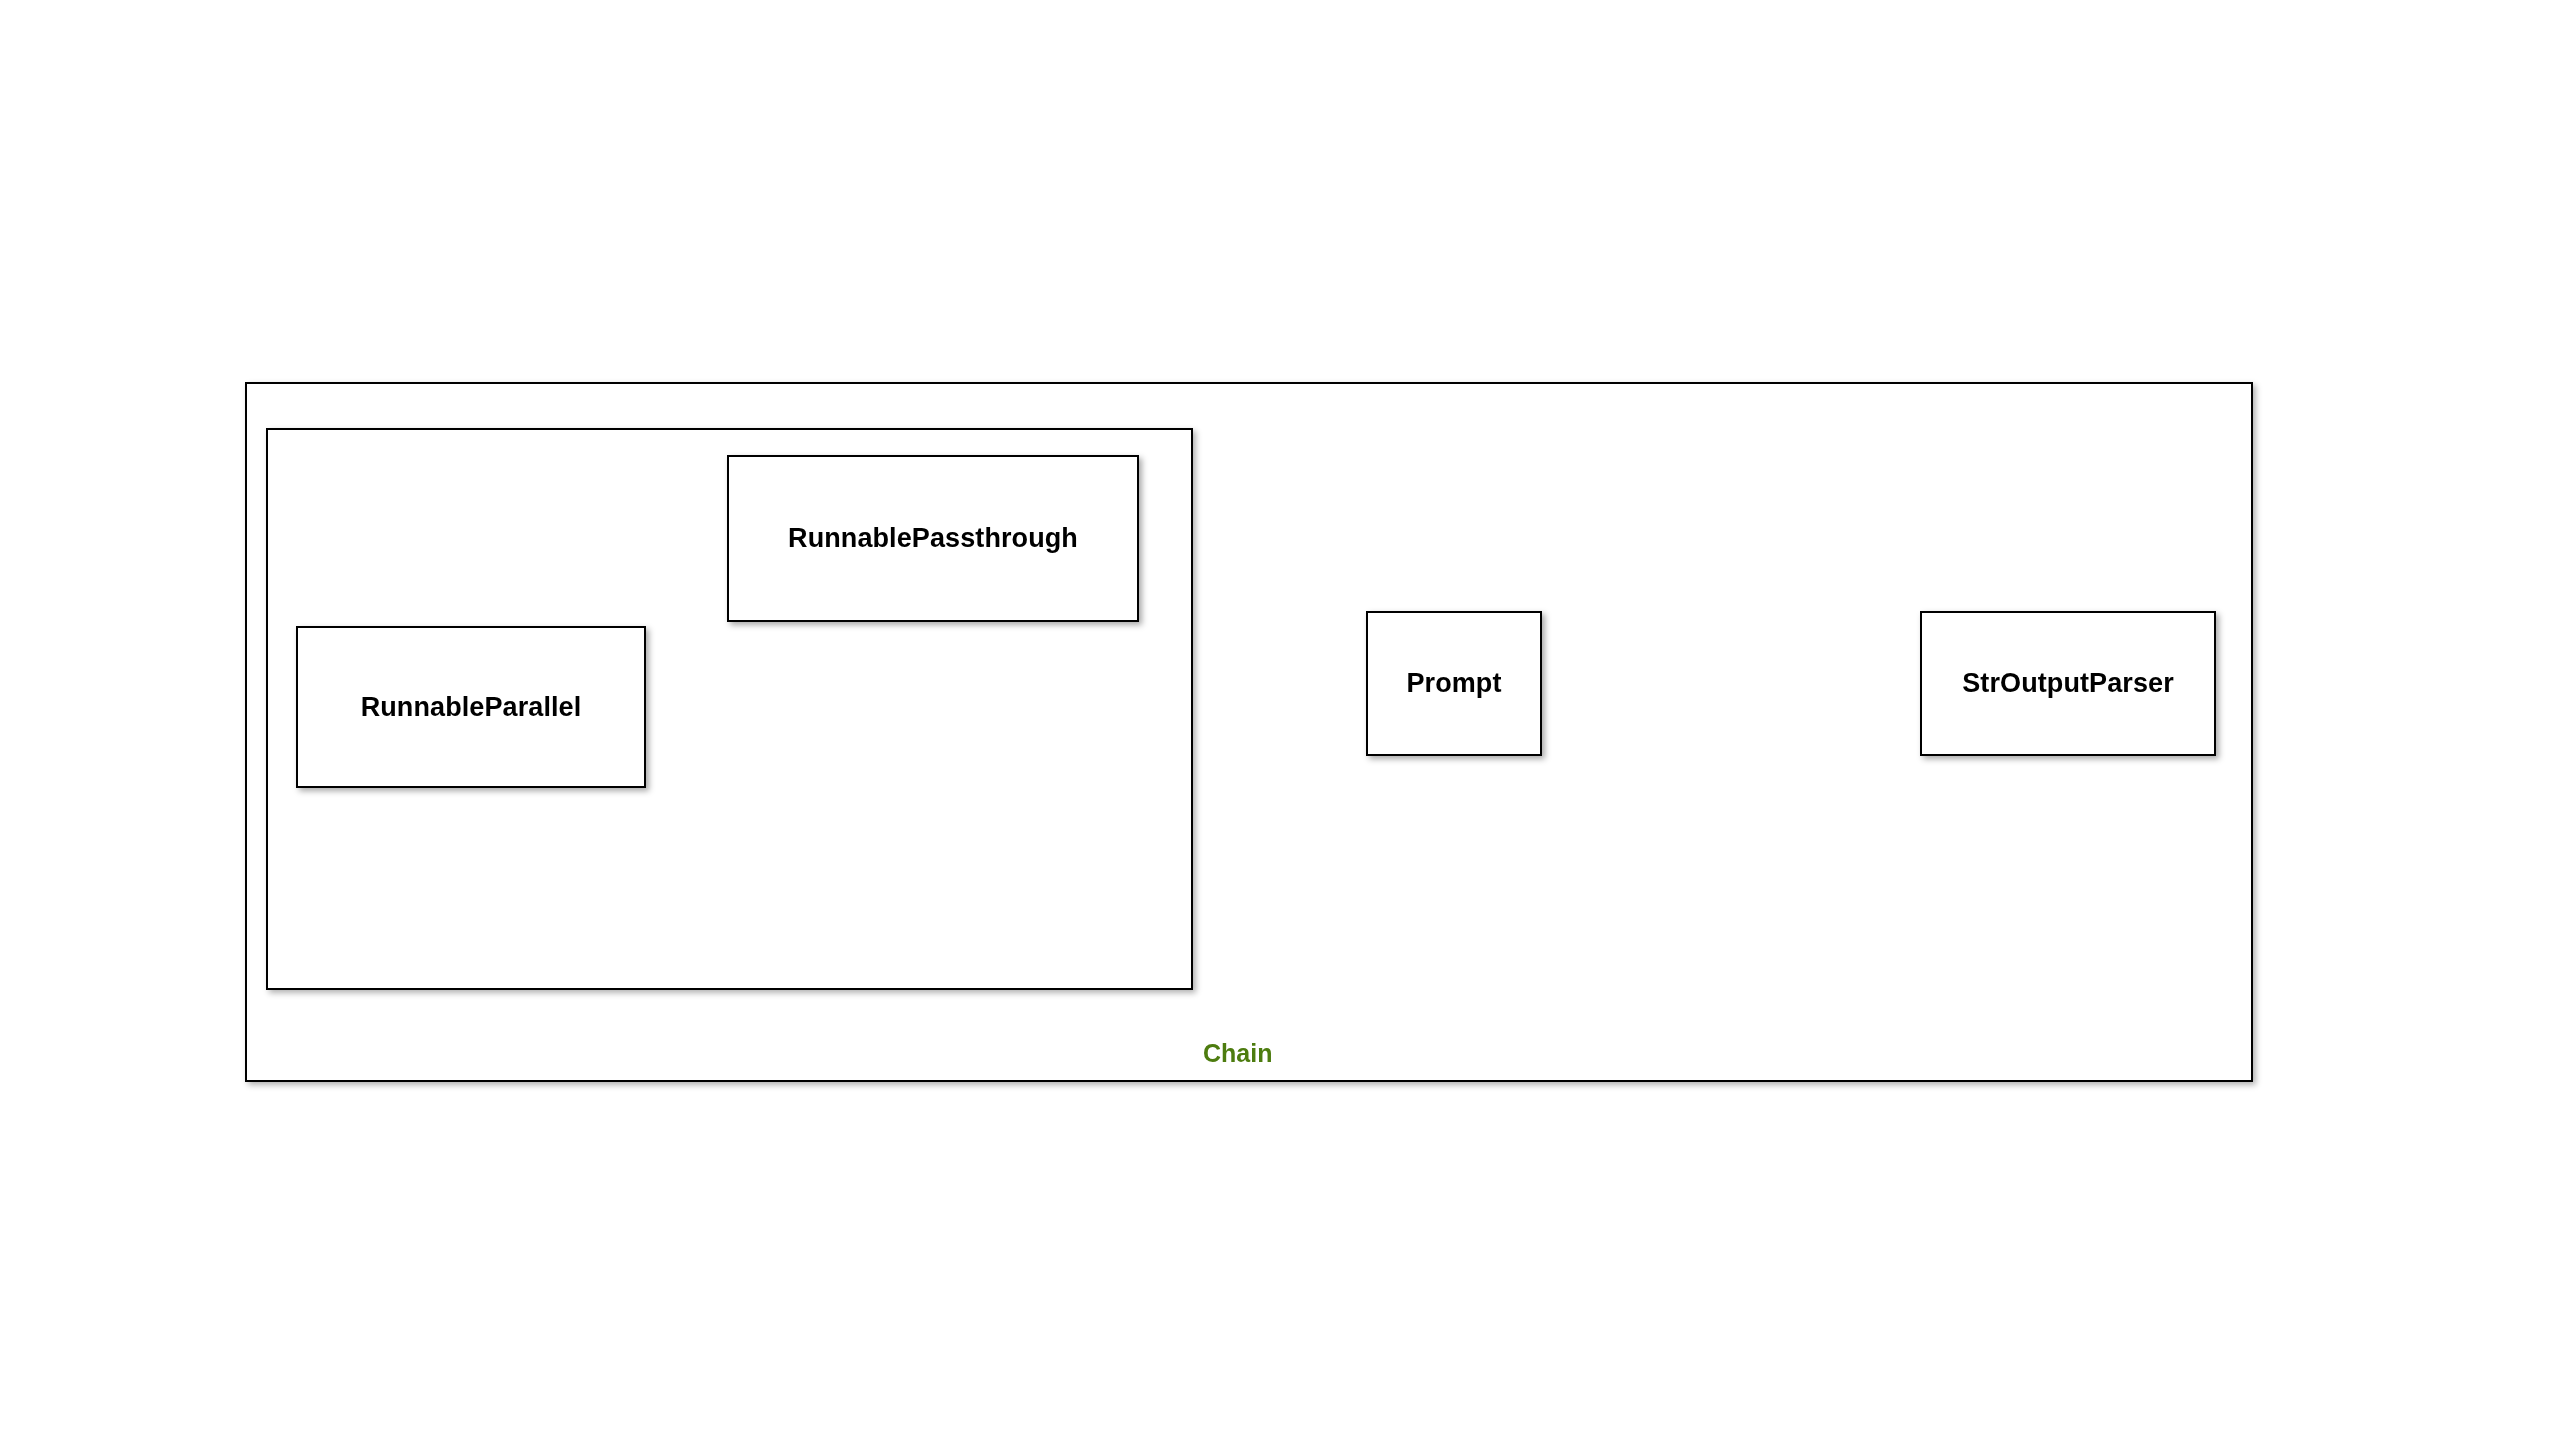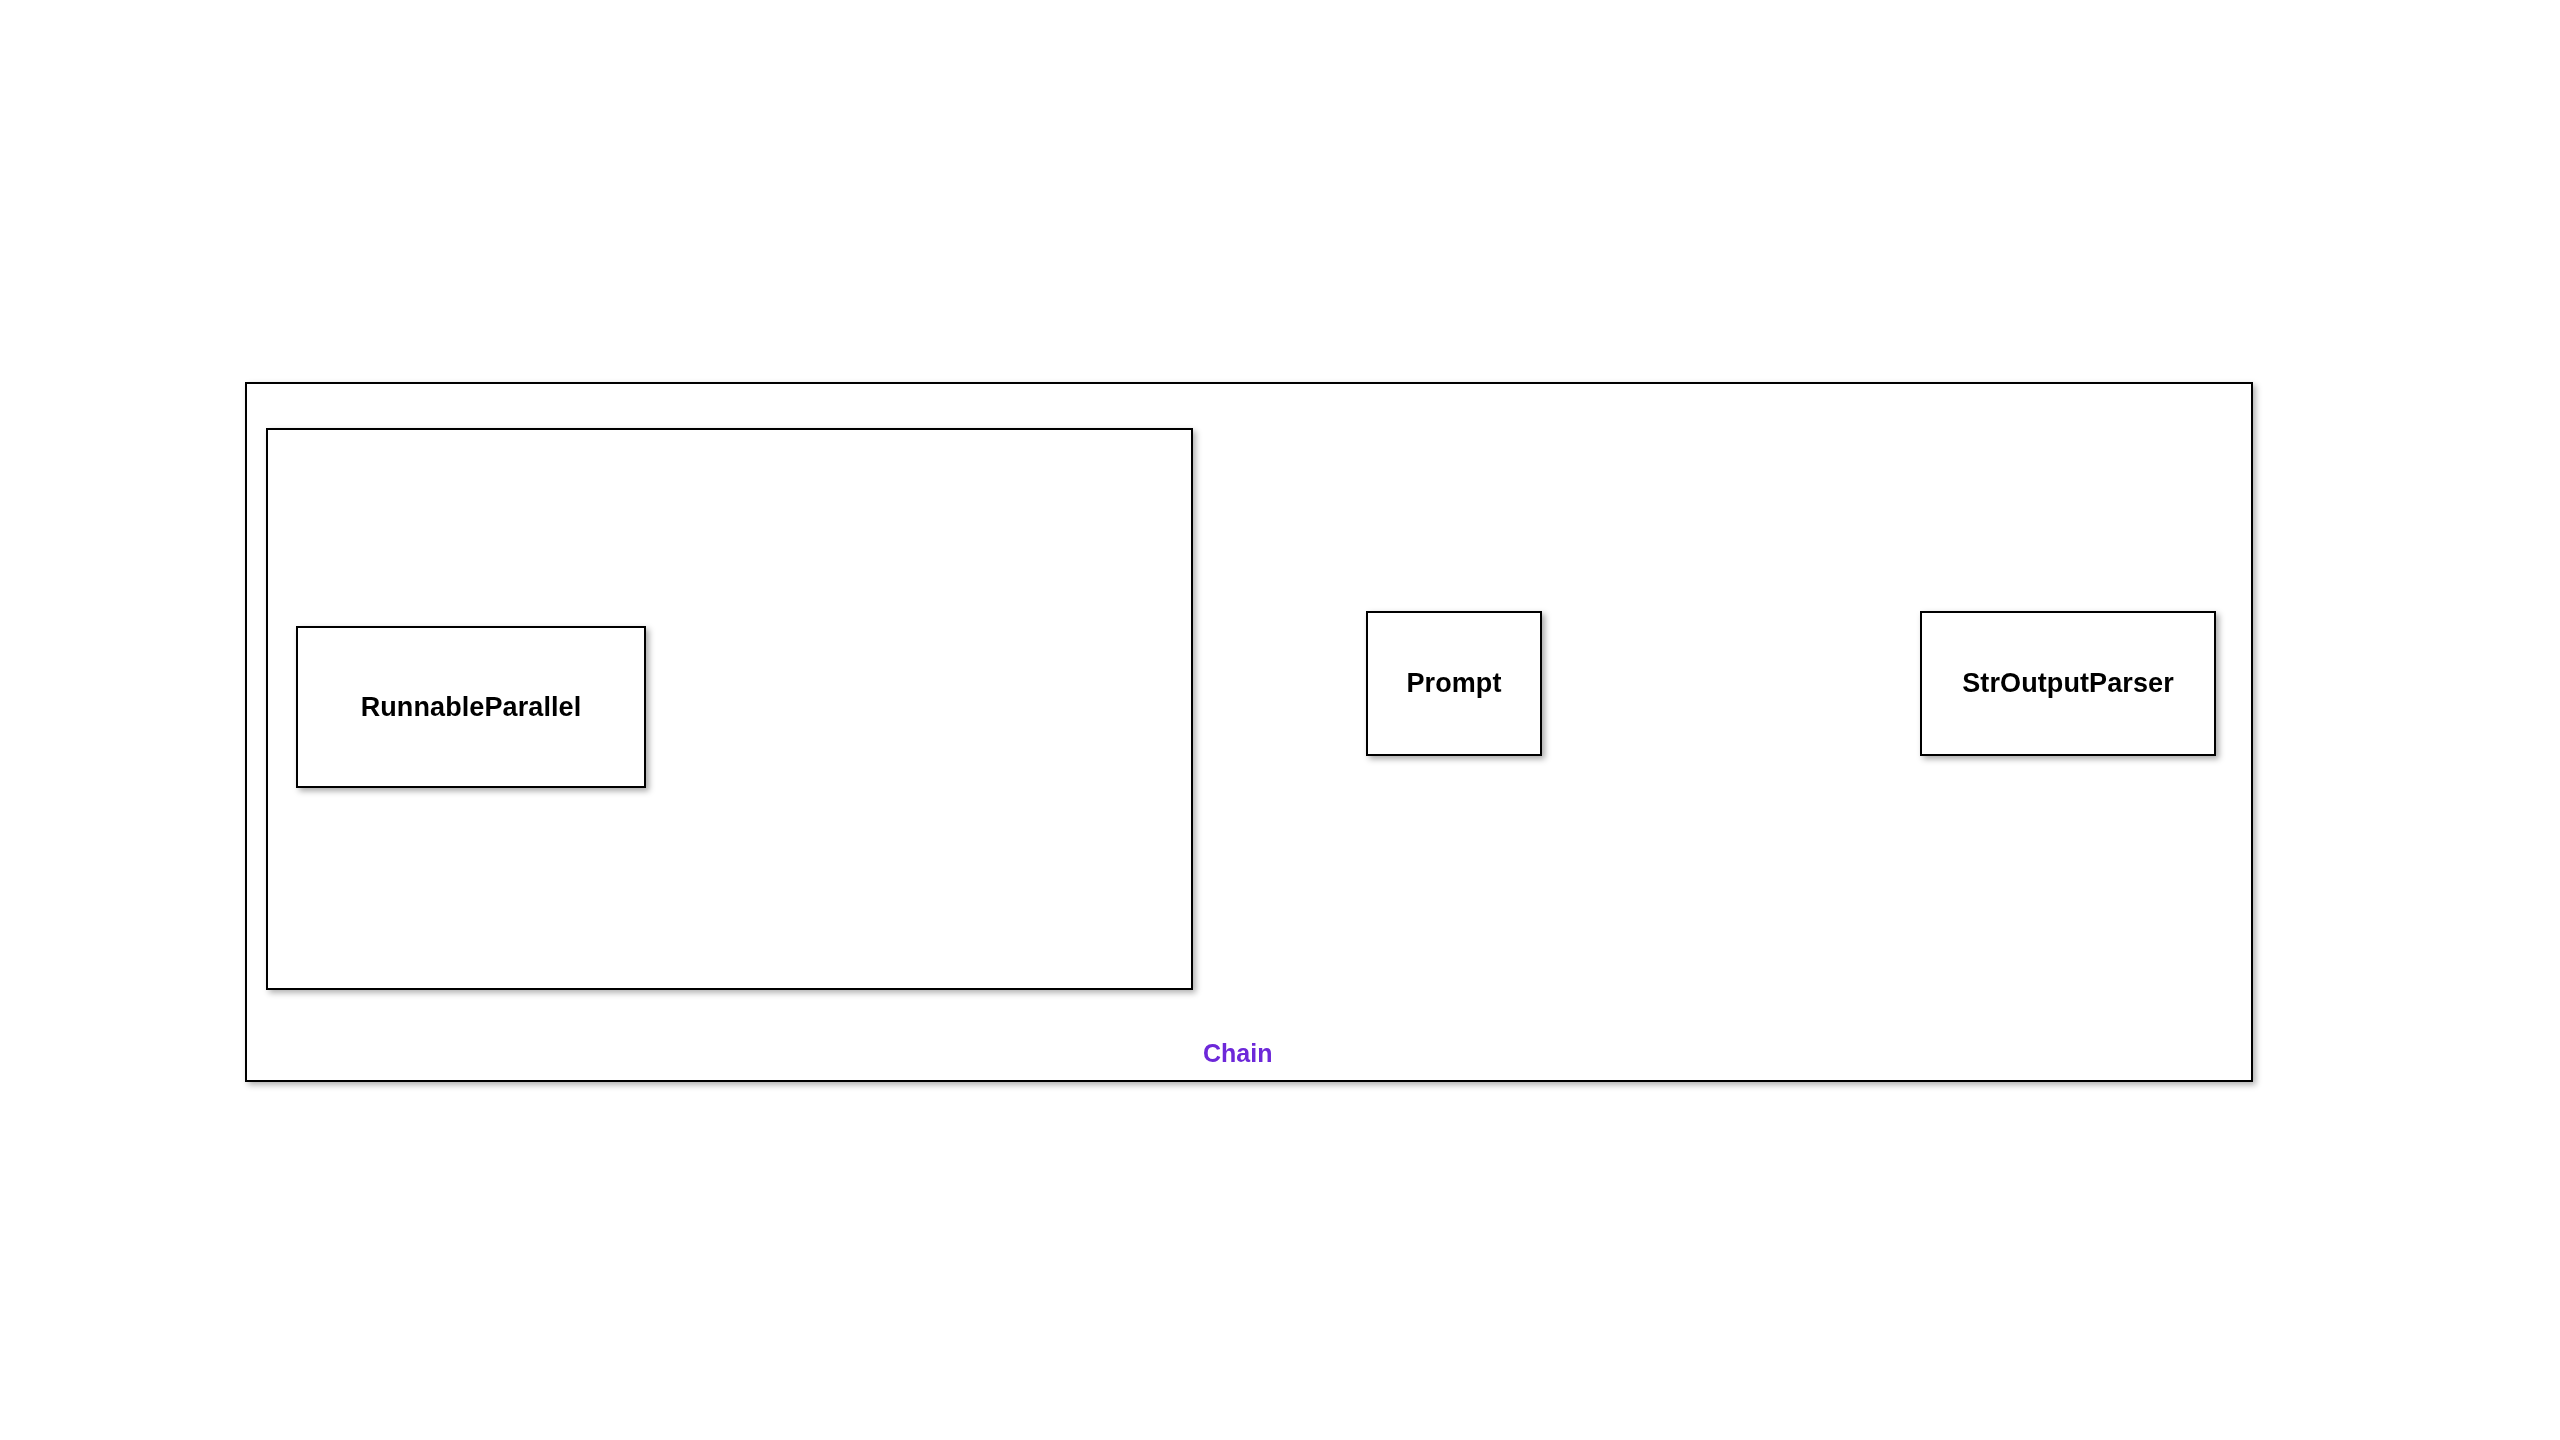--- a/index.html
+++ b/index.html
@@ -56,21 +56,21 @@
     border: 2px solid #000000;
     box-shadow: 3px 3px 6px rgba(0,0,0,0.30);
   }
   #group-chain  { z-index: 1; }
   #group-parallel { z-index: 2; }
 
   .group-label {
     position: absolute;
     font-size: 25px;
     font-weight: bold;
-    color: #6d28d9;
+    color: #4d7c0f;
     white-space: nowrap;
     z-index: 4;
   }
 
   
   #node-runnableparallel    { left: 296px;  top: 626px;  width: 350px; height: 162px; }
   #node-runnablepassthrough { left: 727px;  top: 455px;  width: 412px; height: 167px; }
   #node-retriever           { left: 840px;  top: 781px;  width: 236px; height: 166px; }
   #node-prompt              { left: 1366px; top: 611px;  width: 176px; height: 145px; }
   #node-llm                 { left: 1643px; top: 611px;  width: 176px; height: 145px; }
@@ -108,20 +108,23 @@
 
     <line x1="1543" y1="684" x2="1639" y2="684" stroke="#000000" stroke-width="2.6" marker-end="url(#arrowhead)"></line>
 
     <line x1="1820" y1="684" x2="1916" y2="684" stroke="#000000" stroke-width="2.6" marker-end="url(#arrowhead)"></line>
   </svg>
 
   <div class="node" id="node-runnableparallel">
     <span class="node-label">RunnableParallel</span>
   </div>
 
+  <div class="node" id="node-runnablepassthrough">
+    <span class="node-label">RunnablePassthrough</span>
+  </div>
 
 
   <div class="node" id="node-prompt">
     <span class="node-label">Prompt</span>
   </div>
 
 
   <div class="node" id="node-stroutputparser">
     <span class="node-label">StrOutputParser</span>
   </div>

